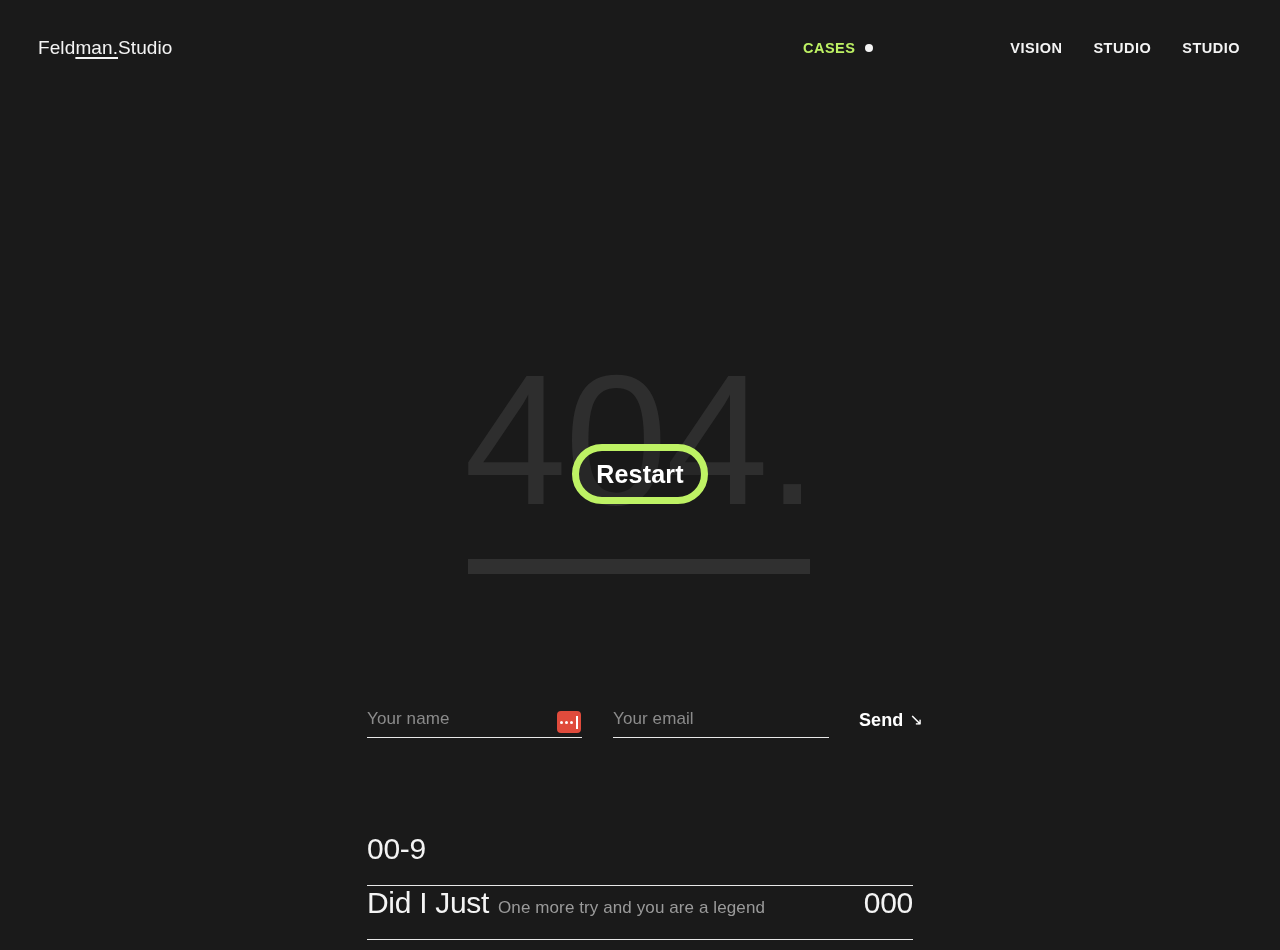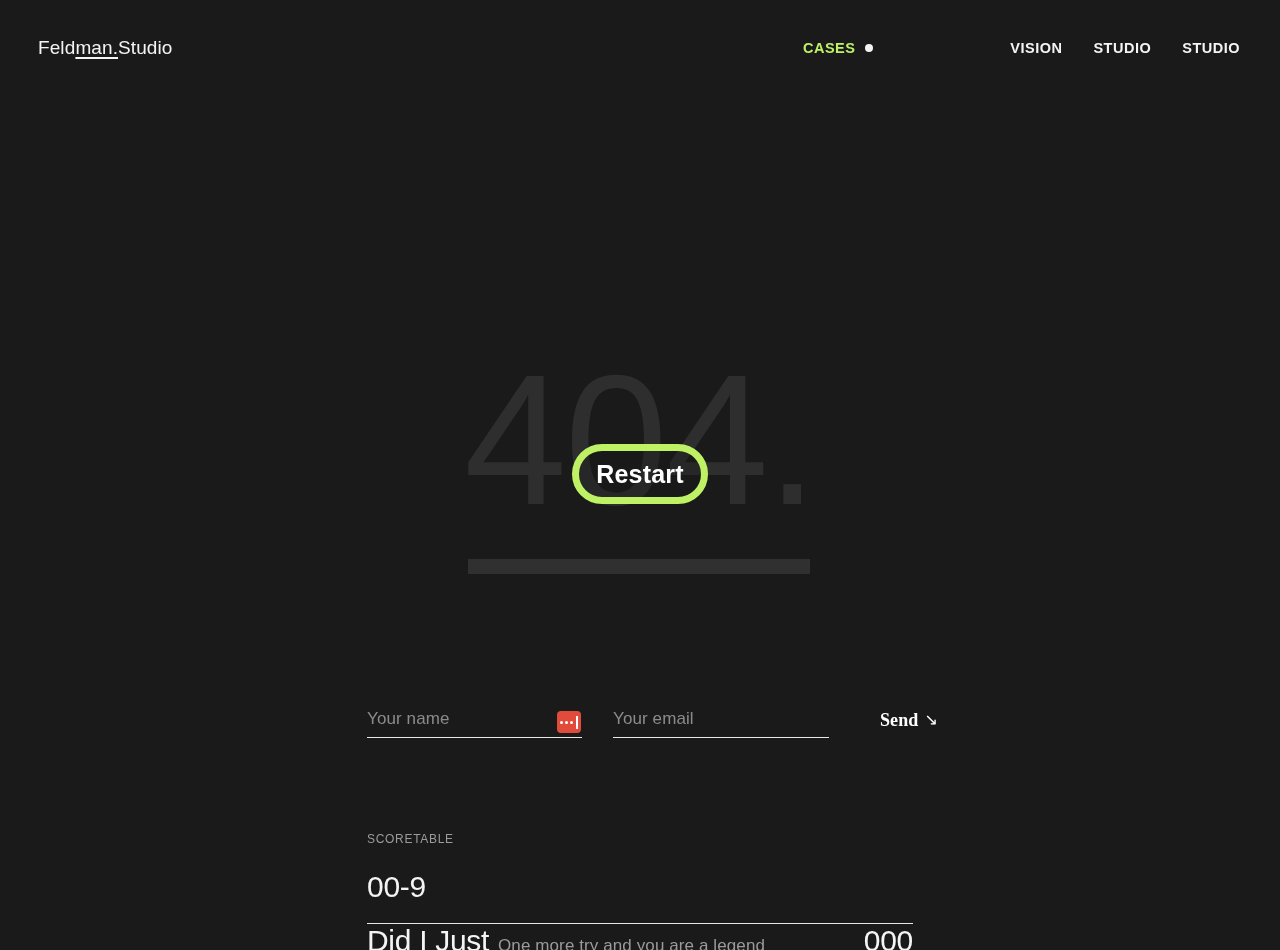--- a/index.html
+++ b/index.html
@@ -197,31 +197,31 @@
   .typing-badge .tcaret {
     width: 2px;
     height: 13px;
     background: #ffffff;
     display: block;
     margin-left: 1px;
   }
 
   .send-button {
     position: absolute;
-    left: 513px;
+    left: 492px;
     top: 10px;
     display: flex;
     align-items: baseline;
     gap: 6px;
     background: none;
     border: none;
     cursor: pointer;
     padding: 0;
     color: #ffffff;
-    font-family: Liberation Serif, serif;
+    font-family: Liberation Sans, sans-serif;
   }
   .send-button .send-label {
     font-size: 18px;
     font-weight: 700;
     letter-spacing: 0.1px;
   }
   .send-button .send-arrow {
     font-size: 16px;
     font-weight: 400;
     line-height: 1;
@@ -329,21 +329,20 @@
 
   <button class="send-button" type="submit">
     <span class="send-label">Send</span>
     <span class="send-arrow">↘</span>
   </button>
 
 </form>
 
 <section class="scoretable">
 
-  <div class="scoretable-title">SCORETABLE</div>
 
   <div class="score-row">
     <span class="score-value">00-9</span>
   </div>
 
   <div class="score-row">
     <div class="score-row-left">
       <span class="score-name">Did I Just</span>
       <span class="score-tagline">One more try and you are a legend</span>
     </div>

